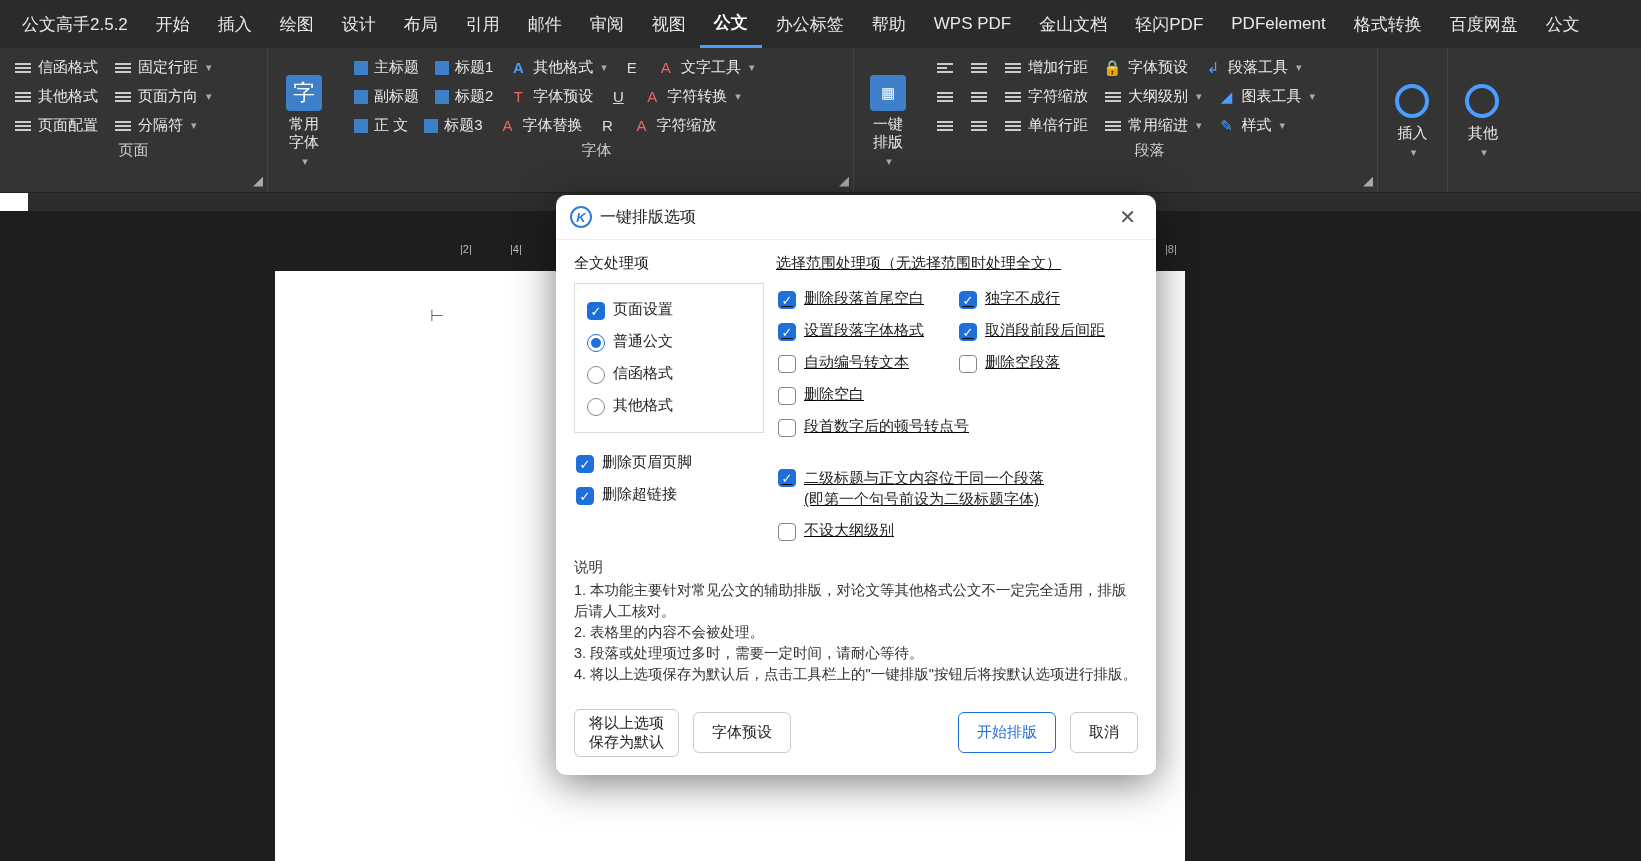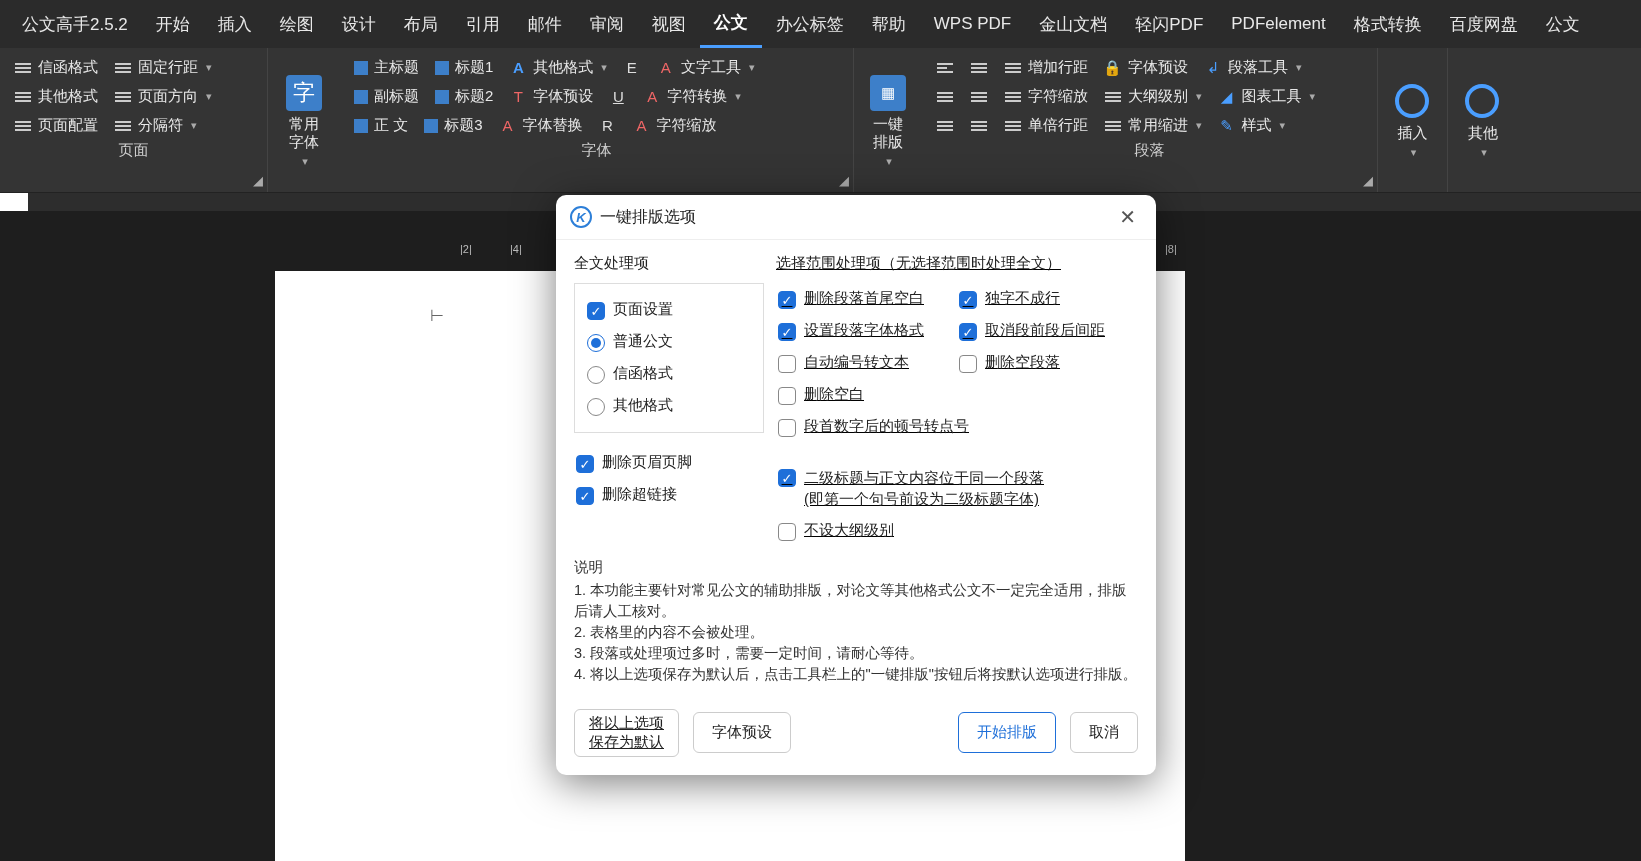--- a/index.html
+++ b/index.html
@@ -55,21 +55,21 @@
 .radio { width: 18px; height: 18px; border: 1.5px solid #888; border-radius: 50%; display: inline-flex; align-items: center; justify-content: center; flex-shrink: 0; margin-top: 2px; }
 .radio.checked { border-color: #1e6fd9; }
 .radio.checked::after { content: ""; width: 10px; height: 10px; background: #1e6fd9; border-radius: 50%; }
 .multiline-label { line-height: 1.4; }
 
 .explain { padding: 0 18px 12px 18px; font-size: 14.5px; color: #333; line-height: 1.45; }
 .explain .hd { margin-bottom: 2px; }
 
 .dialog-footer { display: flex; gap: 14px; padding: 12px 18px 18px 18px; align-items: center; }
 .btn { border: 1px solid #ccc; background: #fff; border-radius: 6px; padding: 10px 18px; font-size: 15px; color: #222; cursor: pointer; text-align: center; }
-.btn.two-line { padding: 4px 14px; line-height: 1.25; text-decoration: underline; }
+.btn.two-line { padding: 4px 14px; line-height: 1.25; }
 .btn.primary { border-color: #1e6fd9; color: #1e6fd9; }
 .spacer { flex: 1; }
 
 
 .ic-blue { background: #3d7fc9; }
 .ic-lines { display:flex; flex-direction:column; gap:2px; }
 .ic-lines span { display:block; width:16px; height:2px; background:#ccc; }
 </style>
 </head>
 <body>

